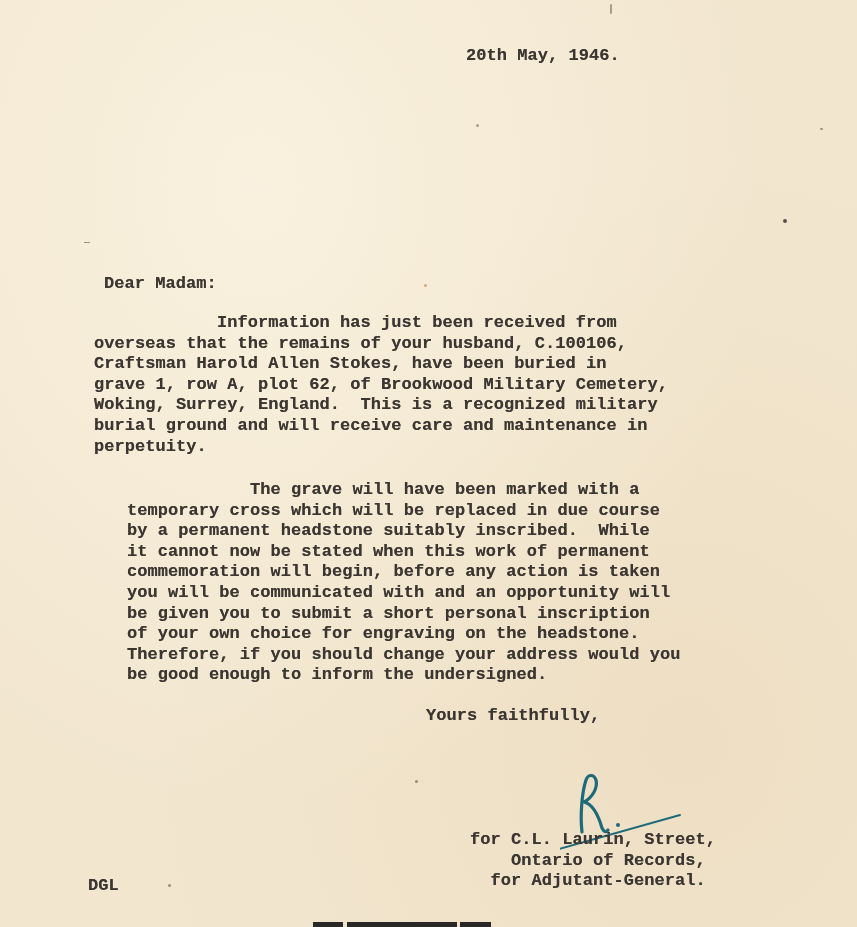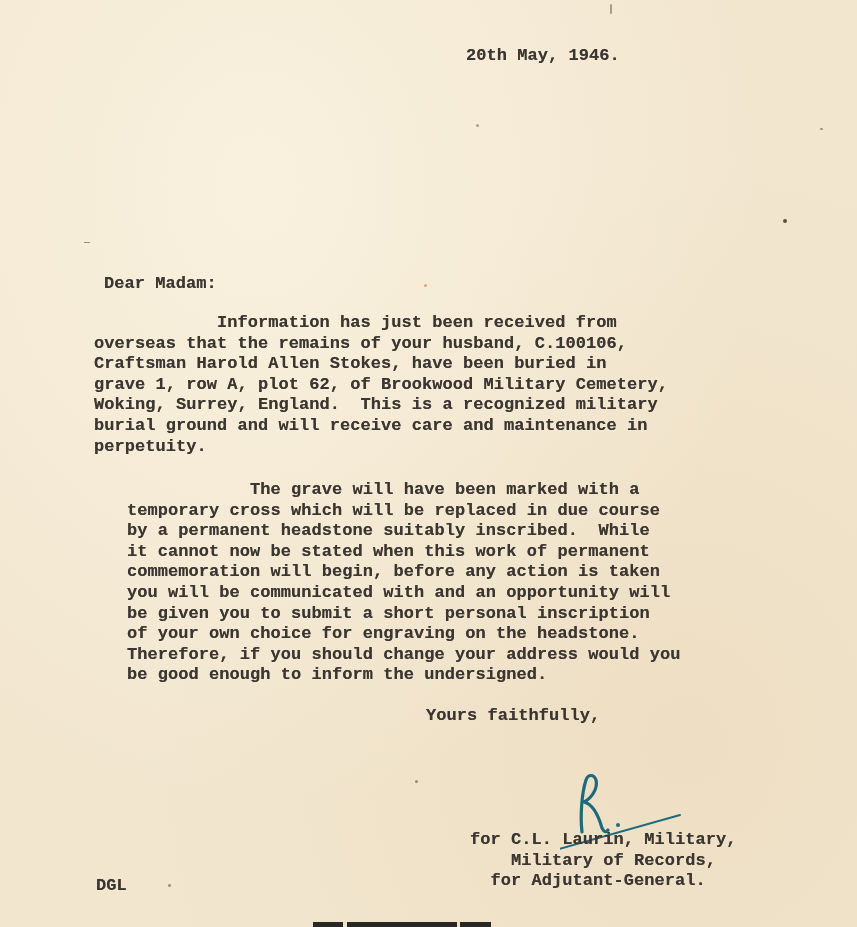--- a/index.html
+++ b/index.html
@@ -34,21 +34,21 @@
       color: #3b3631;
       text-shadow: 0 0 0.6px rgba(40,35,30,0.6);
     }
     .date { left: 466px; top: 46px; }
     .addr { left: 94px; top: 170px; }
     .salutation { left: 104px; top: 274px; }
     .para1 { left: 94px; top: 313px; }
     .para2 { left: 94px; top: 480px; margin-left: 33px; }
     .closing { left: 426px; top: 706px; }
     .sigblock { left: 470px; top: 830px; }
-    .initials { left: 96px; top: 876px; }
+    .initials { left: 88px; top: 876px; }
 
     .signature {
       position: absolute;
       left: 560px;
       top: 770px;
       width: 140px;
       height: 95px;
     }
 
     .bottom-bar {
@@ -96,22 +96,22 @@
   <div class="t closing">Yours faithfully,</div>
 
   <svg class="signature" viewBox="0 0 140 95">
 
     <path d="M22 62 C 20 45, 22 22, 26 10 C 28 4, 34 4, 36 10 C 38 18, 32 28, 24 32 C 32 34, 38 44, 42 58 C 44 62, 46 63, 48 60" fill="none" stroke="#1f6a7a" stroke-width="3.2" stroke-linecap="round" stroke-linejoin="round"></path>
     <circle cx="58" cy="55" r="2" fill="#1f6a7a"></circle>
 
     <path d="M-40 90 L 120 45" fill="none" stroke="#1f6a7a" stroke-width="2" stroke-linecap="round"></path>
   </svg>
 
-  <div class="t sigblock"><span>for C.L. Laurin, Military,</span>
-<span>    Military of Records,</span>
+  <div class="t sigblock"><span>for C.L. Laurin, Street,</span>
+<span>    Ontario of Records,</span>
 <span>  for Adjutant-General.</span></div>
 
   <div class="t initials">DGL</div>
 
   <div class="bottom-bar" style="left:313px;width:30px;"></div>
   <div class="bottom-bar" style="left:347px;width:110px;"></div>
   <div class="bottom-bar" style="left:460px;width:31px;"></div>
 
   <div class="speck" style="left:610px;top:4px;width:2px;height:10px;border-radius:1px;opacity:.5"></div>
   <div class="speck" style="left:783px;top:219px;width:4px;height:4px;"></div>

